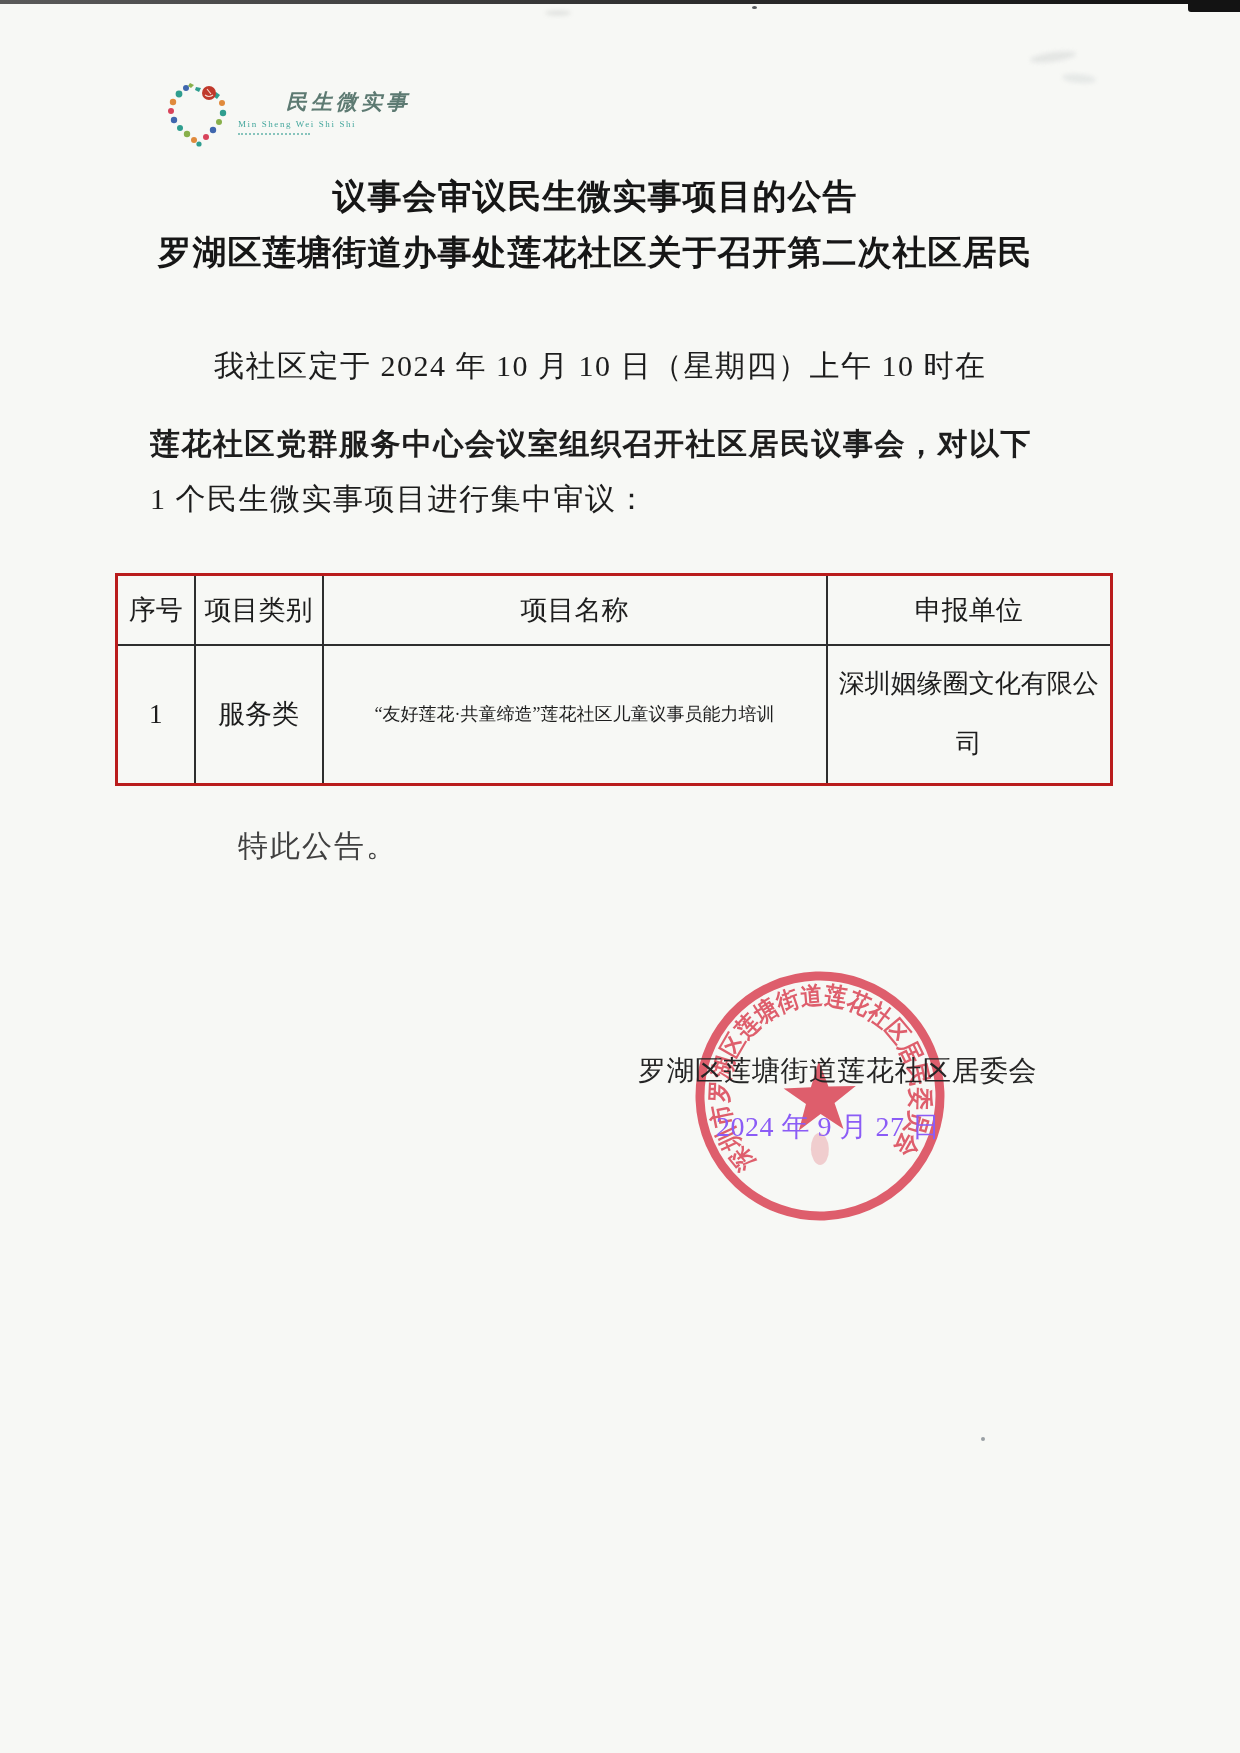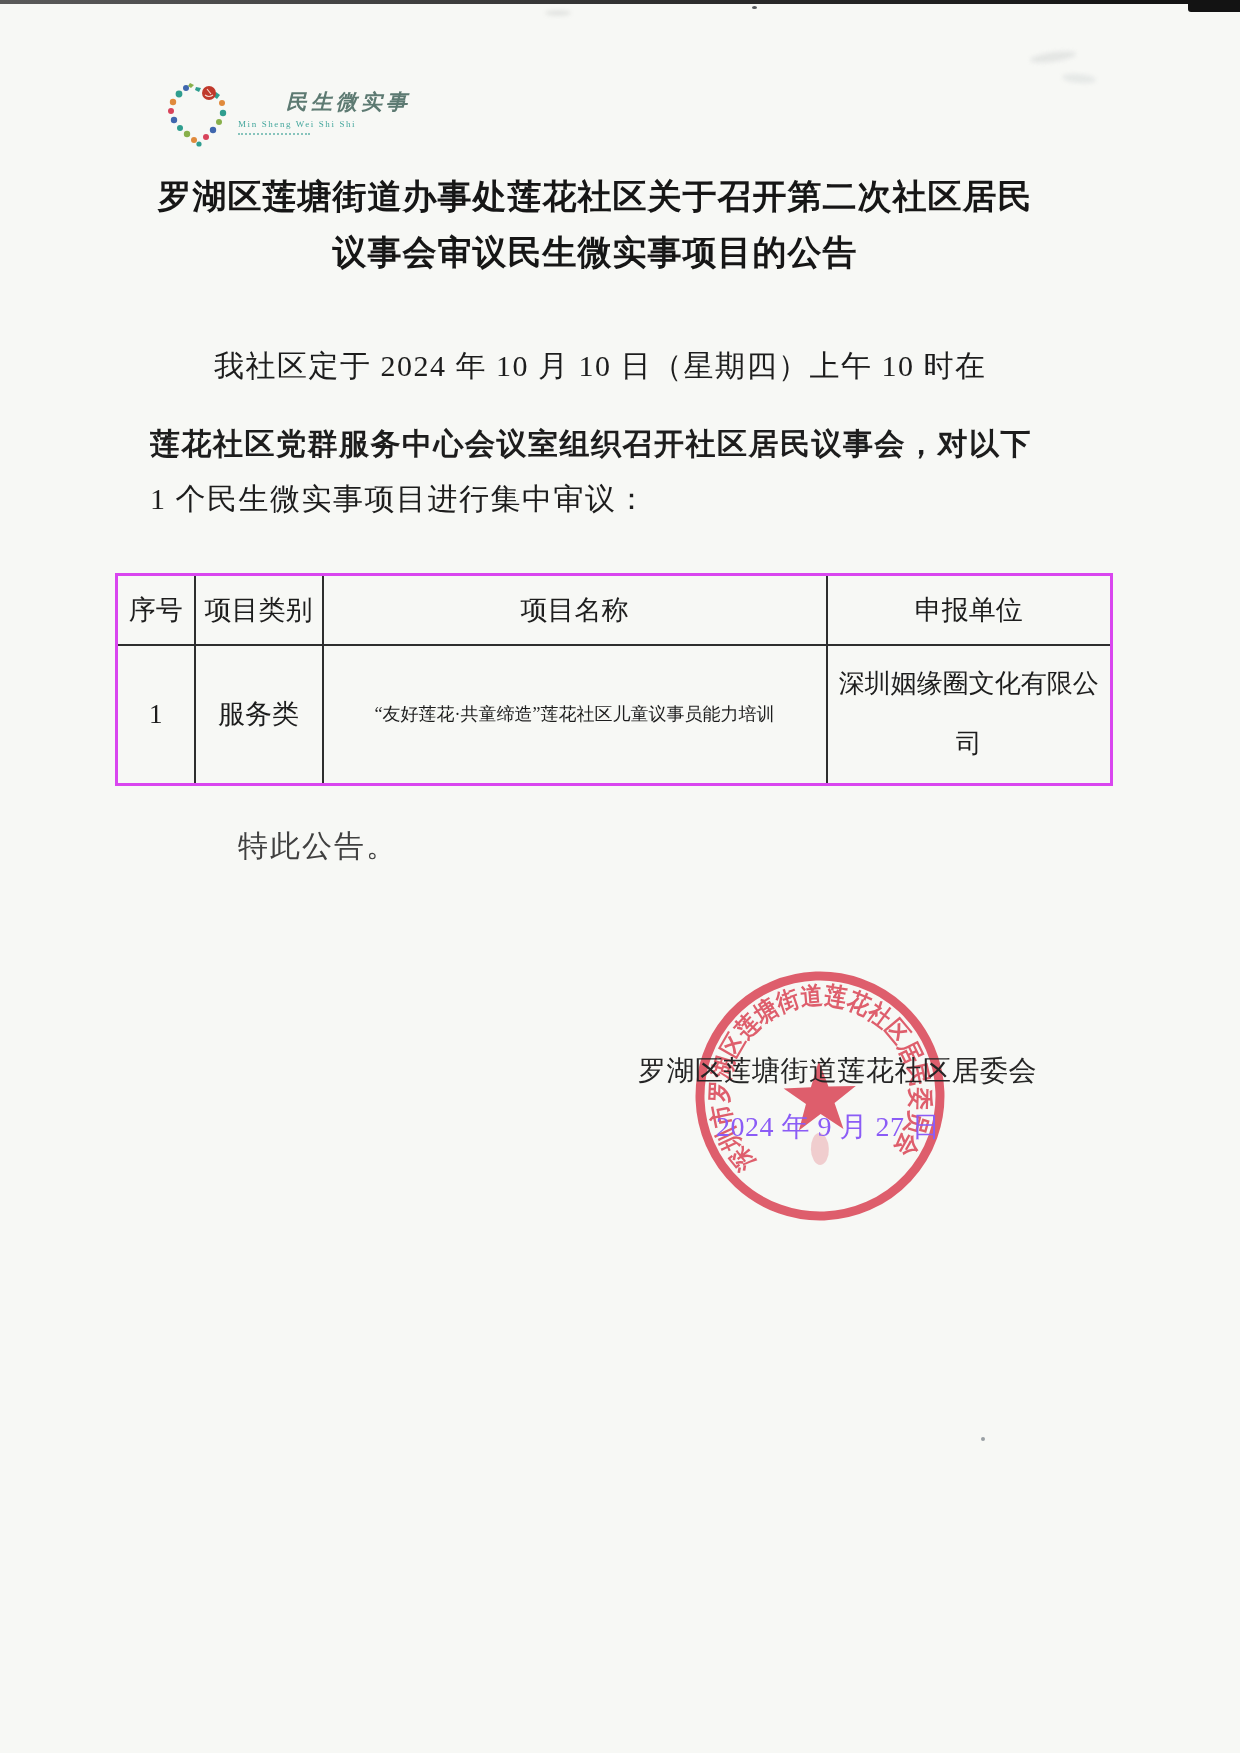--- a/index.html
+++ b/index.html
@@ -58,21 +58,21 @@
   .project-table{
     position:absolute;left:115px;top:573px;
     width:995px;border-collapse:collapse;table-layout:fixed;
     font-size:27px;color:#1d1d1d;
   }
   .project-table td,.project-table th{
     border:2px solid #2e2e2e;
     text-align:center;vertical-align:middle;
     font-weight:normal;padding:0 4px;
   }
-  .project-table{border:3px solid #d946ef;}
+  .project-table{border:3px solid #b91c1c;}
   .tr-head{height:70px;}
   .tr-data{height:140px;}
   .td-name{font-size:18px;line-height:60px;}
   .td-applicant{font-size:26px;line-height:60px;}
 
   .closing{position:absolute;left:238px;top:826px;font-size:30px;letter-spacing:2px;color:#404040;}
 
   
   .stamp{
     position:absolute;left:685px;top:961px;width:270px;height:270px;
@@ -128,22 +128,22 @@
       <path d="M41 9 l4 5" stroke="#f6d8ce" stroke-width="1.2"></path>
     </svg>
     <div class="logo-textcol">
       <div class="logo-title">民生微实事</div>
       <div class="logo-pinyin">Min Sheng Wei Shi Shi</div>
       <div class="logo-subline"></div>
     </div>
   </div>
 
   <div class="doc-title">
+    <div>议事会审议民生微实事项目的公告</div>
     <div>罗湖区莲塘街道办事处莲花社区关于召开第二次社区居民</div>
-    <div>议事会审议民生微实事项目的公告</div>
   </div>
 
   <div class="body-line body-line-1">我社区定于 2024 年 10 月 10 日（星期四）上午 10 时在</div>
   <div class="body-line body-line-2">莲花社区党群服务中心会议室组织召开社区居民议事会，对以下</div>
   <div class="body-line body-line-3">1 个民生微实事项目进行集中审议：</div>
 
   <table class="project-table">
     <colgroup>
       <col style="width:78px">
       <col style="width:128px">

